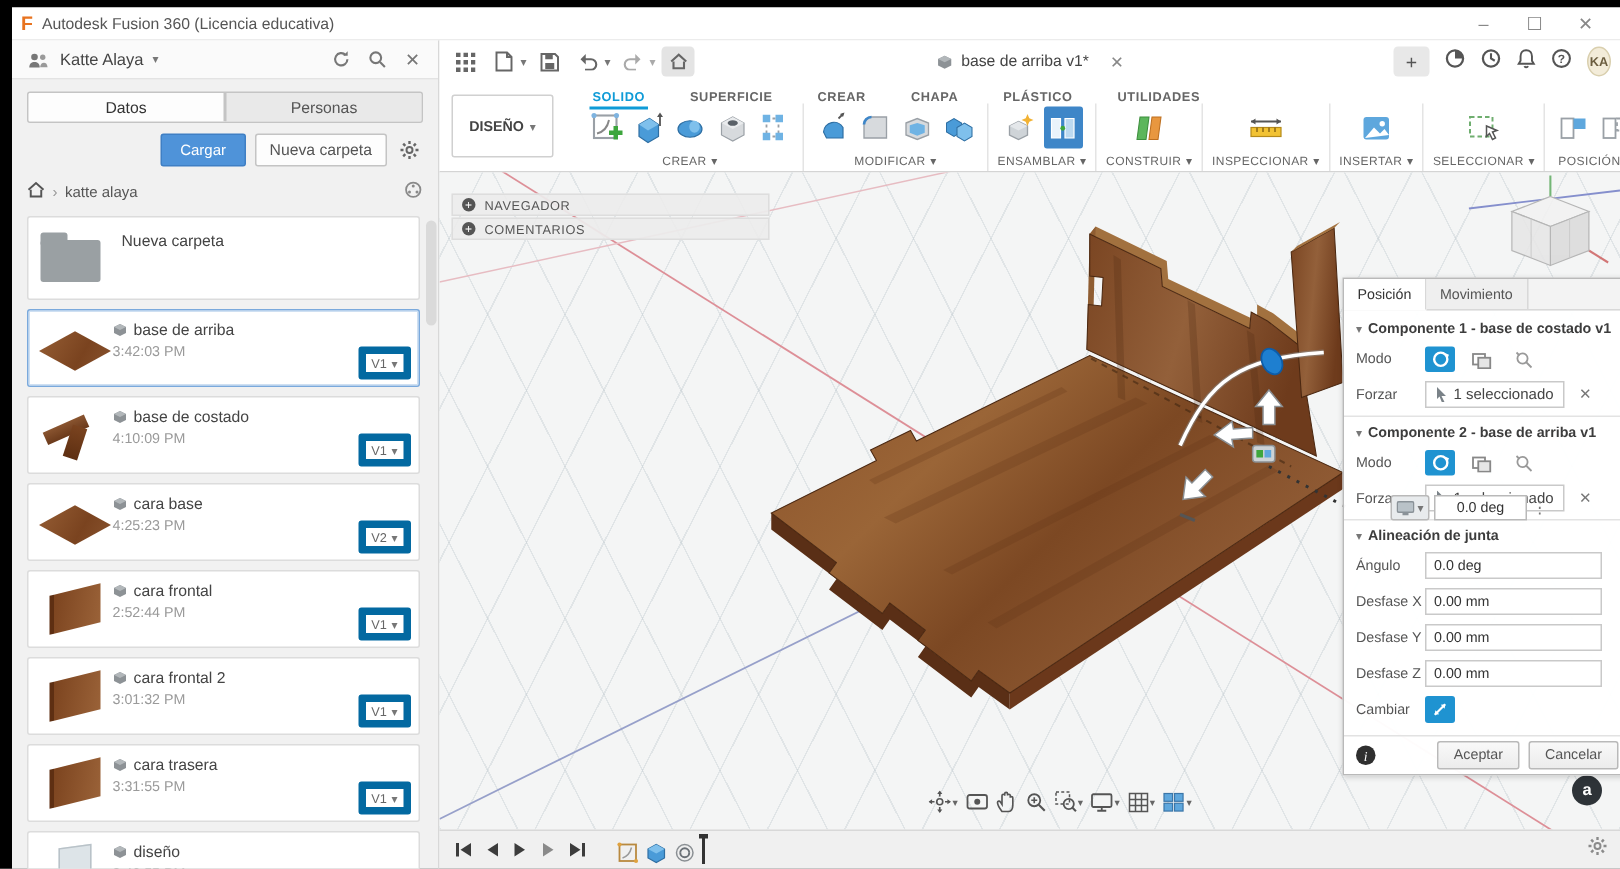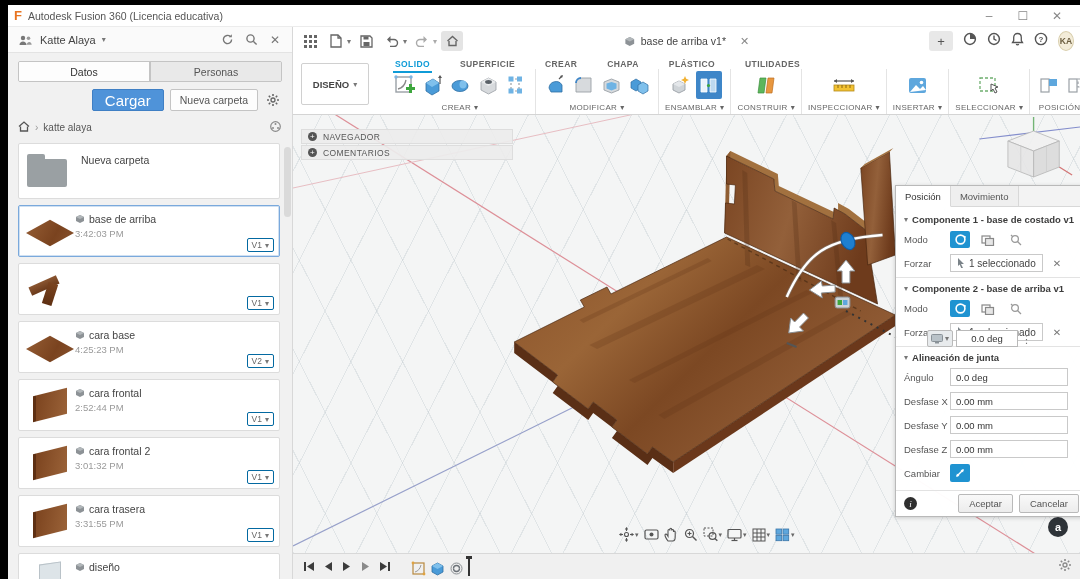--- a/index.html
+++ b/index.html
@@ -21,21 +21,21 @@
   .side-head{height:26px;background:#fafafa;border-bottom:1px solid #e3e3e3;display:flex;align-items:center;padding:0 8px;gap:6px;}
   .acct{font-size:11px;color:#444;}
   .caret{font-size:8px;color:#777;}
   .side-head .sp{margin-left:auto;}
   .hicon{width:18px;height:18px;display:flex;align-items:center;justify-content:center;color:#777;}
   .tabs2{display:flex;margin:8px 10px 0 10px;border:1px solid #c4c4c4;border-radius:2px;overflow:hidden;height:21px;}
   .tab2{flex:1;font-size:10.5px;color:#555;display:flex;align-items:center;justify-content:center;background:#e9e9e9;}
   .tab2.on{background:#fdfdfd;color:#333;border-right:1px solid #c4c4c4;}
   .tab2:last-child{border-left:1px solid #c4c4c4;}
   .actrow{display:flex;justify-content:flex-end;align-items:center;gap:6px;margin:7px 10px 0 10px;}
-  .btn-blue{background:#4f93d9;color:#fff;font-size:15px;border:1px solid #3f7fc4;border-radius:2px;height:22px;padding:0 12px;display:flex;align-items:center;}
+  .btn-blue{background:#4f93d9;color:#fff;font-size:10px;border:1px solid #3f7fc4;border-radius:2px;height:22px;padding:0 12px;display:flex;align-items:center;}
   .btn-w{background:#fdfdfd;color:#555;font-size:10.5px;border:1px solid #c4c4c4;border-radius:2px;height:22px;padding:0 9px;display:flex;align-items:center;}
   .crumb{display:flex;align-items:center;gap:5px;margin:9px 10px 4px 10px;font-size:10px;color:#555;}
   .crumb .sep{color:#999;}
   .crumb .sp{margin-left:auto;}
   .list{flex:1;overflow:hidden;padding:4px 12px 0 10px;}
   .card{position:relative;background:#fff;border:1px solid #dcdcdc;border-radius:2px;margin-bottom:6px;display:flex;align-items:center;padding:4px 6px;}
   .card.sel{border:1px solid #7aa9dc;box-shadow:0 0 0 1px #cfe0f2 inset;}
   .card.folder{height:56px;}
   .card.item{height:52px;}
   .thumb{width:50px;height:40px;position:relative;flex:0 0 50px;}
@@ -43,21 +43,21 @@
   .t-panel{width:34px;height:26px;margin:7px 8px;transform:skewY(-14deg);background:linear-gradient(100deg,#7c441f,#9a6238);border-left:3px solid #5e2f12;}
   .t-sheet{width:22px;height:32px;margin:4px 14px;transform:skewY(-8deg);background:#dde4e8;border:1px solid #b9c2c8;}
   .t-side::before{content:"";position:absolute;left:4px;top:12px;width:30px;height:9px;background:linear-gradient(#8a5530,#6b3a1b);transform:rotate(-24deg);}
   .t-side::after{content:"";position:absolute;left:20px;top:14px;width:10px;height:22px;background:linear-gradient(#7a431f,#5e2f12);transform:rotate(18deg);}
   .fold{width:46px;height:36px;position:relative;flex:0 0 50px;}
   .fold::before{content:"";position:absolute;left:2px;top:6px;width:40px;height:28px;background:#9aa0a3;border-radius:2px;}
   .fold::after{content:"";position:absolute;left:2px;top:1px;width:18px;height:8px;background:#9aa0a3;border-radius:2px 2px 0 0;}
   .meta{margin-left:0;align-self:flex-start;padding-top:3px;min-width:0;}
   .nm{display:flex;align-items:center;gap:4px;font-size:10.5px;color:#444;white-space:nowrap;}
   .tm{font-size:9.5px;color:#9a9a9a;margin-top:3px;}
-  .vchip{position:absolute;right:5px;bottom:4px;border:1px solid #0369a1;background:#fff;border-radius:2px;font-size:8.5px;color:#666;padding:1px 4px;display:flex;gap:3px;align-items:center;}
+  .vchip{position:absolute;right:5px;bottom:4px;border:5px solid #0369a1;background:#fff;border-radius:2px;font-size:8.5px;color:#666;padding:1px 4px;display:flex;gap:3px;align-items:center;}
   .fname{font-size:10.5px;color:#444;align-self:flex-start;padding-top:6px;margin-left:6px;}
   .scrollst{position:absolute;right:1px;top:120px;width:7px;height:70px;background:#dadada;border-radius:4px;}
 
   
   .main{flex:1;position:relative;display:flex;flex-direction:column;min-width:0;}
   .appbar{height:28px;background:#fff;display:flex;align-items:center;padding:0 6px;gap:4px;flex:0 0 28px;}
   .abic{width:22px;height:20px;display:flex;align-items:center;justify-content:center;color:#666;}
   .abic.home{background:#e4e4e4;border-radius:3px;}
   .abgrp{display:flex;align-items:center;}
   .doc-tab{position:absolute;left:50%;transform:translateX(-50%);display:flex;align-items:center;gap:6px;font-size:10.5px;color:#444;}
@@ -244,20 +244,30 @@
               <div class="tm">3:42:03 PM</div>
             </div>
           <div class="vchip">
               <span>V1</span>
               <span class="caret">▾</span>
             </div>
         </div>
 
         <div class="card item">
           <div class="thumb t-side"></div>
+          <div class="meta">
+              <div class="nm">
+                <svg width="10" height="10" viewBox="0 0 10 10">
+                  <path d="M5 1 9 3v4L5 9 1 7V3z" fill="#8d9296"></path>
+                  <path d="M5 1 9 3 5 5 1 3z" fill="#b2b7ba"></path>
+                </svg>
+                <span>base de costado</span>
+              </div>
+              <div class="tm">4:10:09 PM</div>
+            </div>
           <div class="vchip">
               <span>V1</span>
               <span class="caret">▾</span>
             </div>
         </div>
 
         <div class="card item">
           <div class="thumb t-flat"></div>
           <div class="meta">
               <div class="nm">

